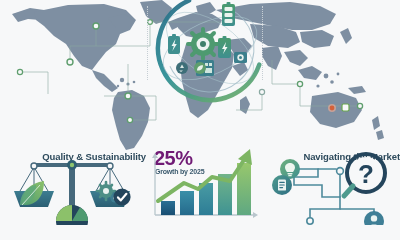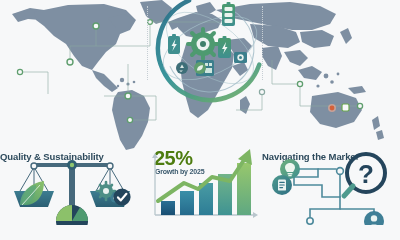--- a/index.html
+++ b/index.html
@@ -22,28 +22,28 @@
   .panel-mid{width:116px;}
   .panel-right{width:138px;}
 
   .divider{position:absolute;top:6px;width:0;height:74px;
     border-left:1px dotted #c6ced4;}
   .div1{left:147px;}
   .div2{left:262px;}
 
   .panel-title{
     position:absolute;top:8px;left:0;width:100%;
-    text-align:left;
+    text-align:right;
     font-size:9.5px;font-weight:bold;color:#2d4a5c;
     letter-spacing:-0.1px;white-space:nowrap;
   }
 
   .stat-big{
     position:absolute;left:8px;top:5px;
-    font-size:20px;font-weight:bold;color:#4d7c0f;letter-spacing:-0.5px;
+    font-size:20px;font-weight:bold;color:#701a75;letter-spacing:-0.5px;
     line-height:20px;
   }
   .stat-sub{
     position:absolute;left:9px;top:25px;
     font-size:7px;color:#3b5a6e;font-weight:bold;letter-spacing:-0.2px;
     white-space:nowrap;
   }
   .art{position:absolute;left:0;top:0;}
 </style>
 </head>

